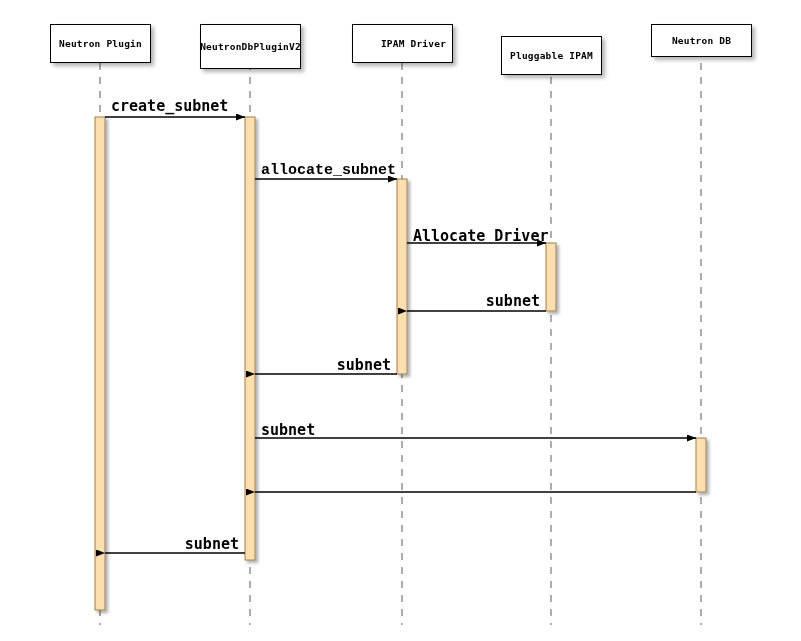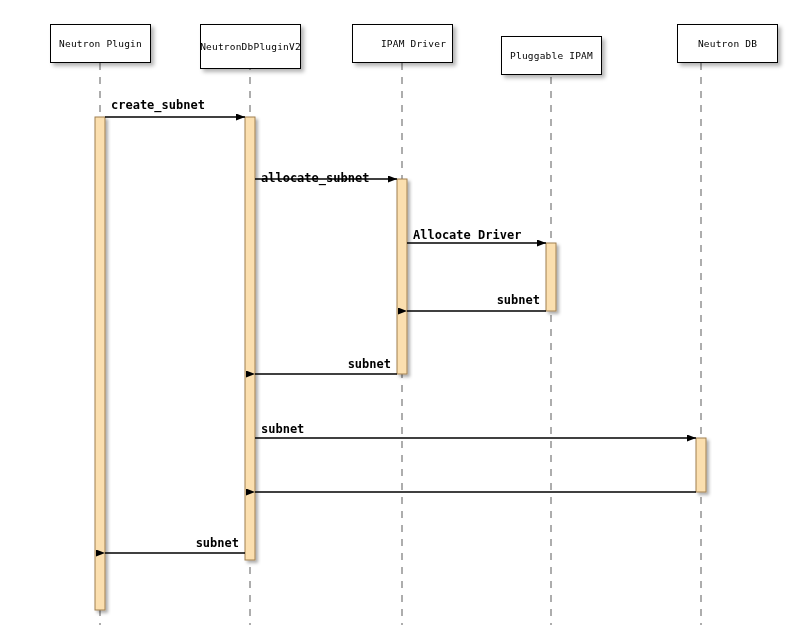--- a/index.html
+++ b/index.html
@@ -34,31 +34,31 @@
     border: 1px solid #000000;
     box-shadow: 3px 3px 4px rgba(0,0,0,0.30);
     display: flex;
     align-items: center;
     justify-content: center;
     height: 39px;
   }
   .participant-label {
     font-family: "DejaVu Sans Mono", monospace;
     font-size: 9.5px;
-    font-weight: normal;
+    font-weight: bold;
     color: #000000;
     letter-spacing: 0.2px;
     white-space: nowrap;
     line-height: 1;
   }
   
   .msg-label {
     position: absolute;
     font-family: "DejaVu Sans Mono", monospace;
-    font-size: 12px;
+    font-size: 15px;
     font-weight: bold;
     color: #000000;
     white-space: nowrap;
     line-height: 1;
   }
   .msg-label.left-aligned { text-align: left; }
   .msg-label.right-aligned { text-align: right; }
 </style>
 </head>
 <body>
@@ -110,27 +110,27 @@
       </div>
       <div class="participant-box" style="left: 200px; top: 24px; width: 101px; height: 45px;">
         <span class="participant-label">NeutronDbPluginV2</span>
       </div>
       <div class="participant-box" style="left: 352px; top: 24px; width: 101px; height: 39px; padding-left: 22px;">
         <span class="participant-label">IPAM Driver</span>
       </div>
       <div class="participant-box" style="left: 501px; top: 36px; width: 101px; height: 39px;">
         <span class="participant-label">Pluggable IPAM</span>
       </div>
-      <div class="participant-box" style="left: 677px; top: 24px; width: 101px; height: 39px;">
+      <div class="participant-box" style="left: 651px; top: 24px; width: 101px; height: 33px;">
         <span class="participant-label">Neutron DB</span>
       </div>
     </div>
   <div id="labels-group">
       <div class="msg-label left-aligned" style="left: 111px; top: 99px;">create_subnet</div>
-      <div class="msg-label left-aligned" style="left: 261px; top: 172px;">allocate_subnet</div>
+      <div class="msg-label left-aligned" style="left: 261px; top: 163px; font-family: Liberation Mono, monospace;">allocate_subnet</div>
       <div class="msg-label left-aligned" style="left: 413px; top: 229px;">Allocate Driver</div>
       <div class="msg-label right-aligned" style="right: 261px; top: 294px;">subnet</div>
       <div class="msg-label right-aligned" style="right: 410px; top: 358px;">subnet</div>
       <div class="msg-label left-aligned" style="left: 261px; top: 423px;">subnet</div>
       <div class="msg-label right-aligned" style="right: 562px; top: 537px;">subnet</div>
     </div>
 
 </div>
 
 </body></html>

